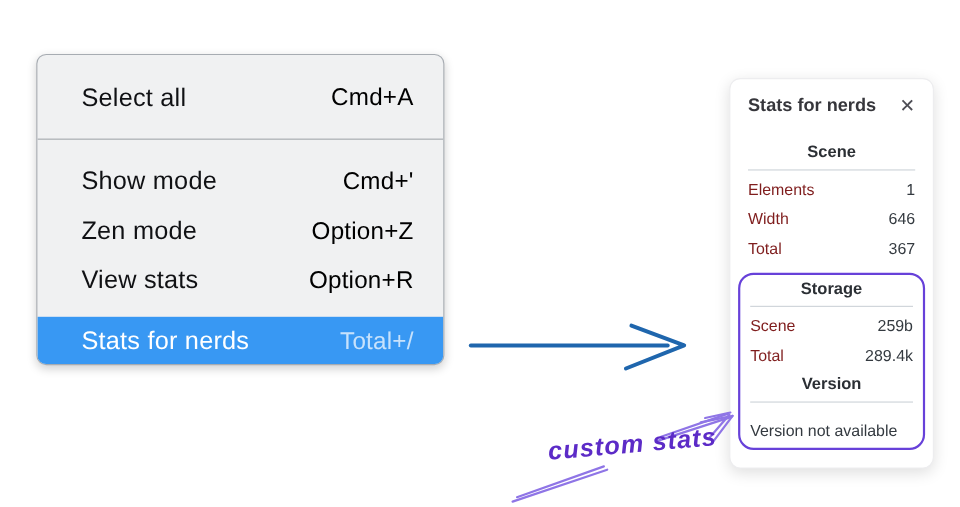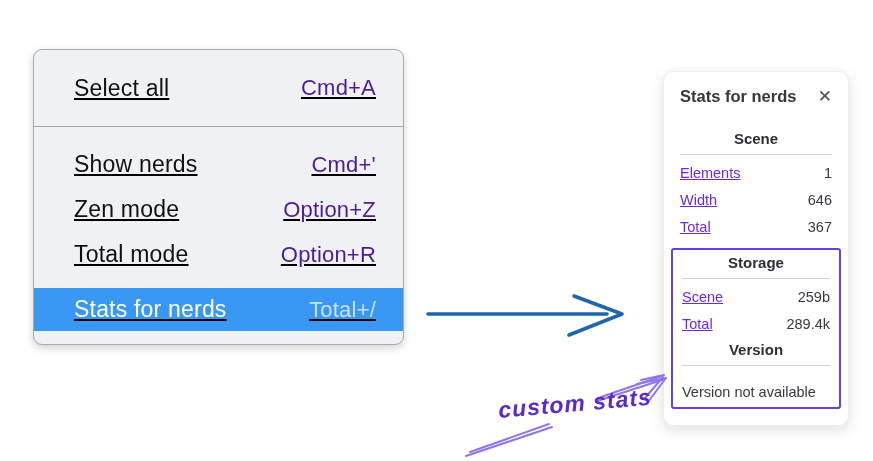--- a/index.html
+++ b/index.html
@@ -7,52 +7,52 @@
   body { font-family:"Liberation Sans", sans-serif; }
   .stage {
     position:relative; width:873px; height:461px; overflow:hidden; background:#ffffff;
   }
 
   
   .menu {
     position:absolute; left:33px; top:49px; width:371px;
     background:#f0f1f2; border:1.5px solid #a7acb2; border-radius:9px;
     box-shadow:0 3px 9px rgba(0,0,0,.18);
-    overflow:hidden; padding-bottom:13px;text-decoration:underline;
+    overflow:hidden; 
   }
   .menu-item {
     height:45px; display:flex; align-items:center; justify-content:space-between;
     padding:0 27px 0 40px; font-size:23px; color:#101114; letter-spacing:.2px;
   }
   .menu-item.first { height:76px; }
-  .shortcut { color:#4c1d95; font-size:22px; }
+  .shortcut { color:#000000; font-size:22px; }
   .menu-divider { height:0; border-top:1px solid #a2a7ac; }
   .menu-gap { height:15px; }
   .menu-gap-sm { height:11px; }
   .menu-item.selected { background:#3898f3; color:#ffffff; height:43px; }
   .menu-item.selected .shortcut { color:rgba(255,255,255,.72); }
 
   
   .panel {
     position:absolute; left:663px; top:71px; width:186px; height:355px;
     background:#ffffff; border:1px solid #ededef; border-radius:10px;
     box-shadow:0 4px 14px rgba(0,0,0,.13);
     padding:12px 16px; color:#3a4047;
   }
   .panel-header { display:flex; align-items:center; justify-content:space-between; height:24px; }
   .panel-title { font-weight:bold; font-size:16.5px; color:#36363b; }
   .panel-close { font-size:17px; color:#4e4e55; cursor:pointer; line-height:1; }
   .sec-heading { text-align:center; font-weight:bold; font-size:15px; color:#2b2f34; line-height:19px; }
   .scene-heading { margin-top:21px; }
   .panel hr { border:none; border-top:1px solid #ccd2d8; margin:6px 0 4px; }
   .stat-row { display:flex; justify-content:space-between; align-items:center; height:27px; font-size:14.5px; }
-  .stat-label { color:#6d28d9;text-decoration:underline; }
+  .stat-label { color:#7f1d1d; }
   .stat-value { color:#343a40; }
   .annotated-group {
-    border:2px solid #6741d9; border-radius:3px;
+    border:2px solid #6741d9; border-radius:14px;
     margin:8px -9px 0; padding:3px 9px 5px;
   }
   .version-heading { margin-top:3px; }
   .version-note { font-size:14.5px; color:#343a40; line-height:20px; margin-top:16px; white-space:nowrap; }
 
   
   .overlay-svg { position:absolute; left:0; top:0; width:873px; height:461px; pointer-events:none; }
   .custom-stats-label {
     position:absolute; left:498px; top:390px; width:160px;
     color:#5c2bc7; font-size:23px; font-style:italic; font-weight:600;
@@ -66,29 +66,29 @@
 <div class="stage">
 
   <div class="menu">
     <div class="menu-item first">
       <span>Select all</span>
       <span class="shortcut">Cmd+A</span>
     </div>
     <div class="menu-divider"></div>
     <div class="menu-gap"></div>
     <div class="menu-item">
-      <span>Show nerds</span>
+      <span>Show mode</span>
       <span class="shortcut">Cmd+'</span>
     </div>
     <div class="menu-item">
       <span>Zen mode</span>
       <span class="shortcut">Option+Z</span>
     </div>
     <div class="menu-item">
-      <span>Total mode</span>
+      <span>View stats</span>
       <span class="shortcut">Option+R</span>
     </div>
     <div class="menu-gap-sm"></div>
     <div class="menu-item selected">
       <span>Stats for nerds</span>
       <span class="shortcut">Total+/</span>
     </div>
   </div>
 
   <div class="panel">

